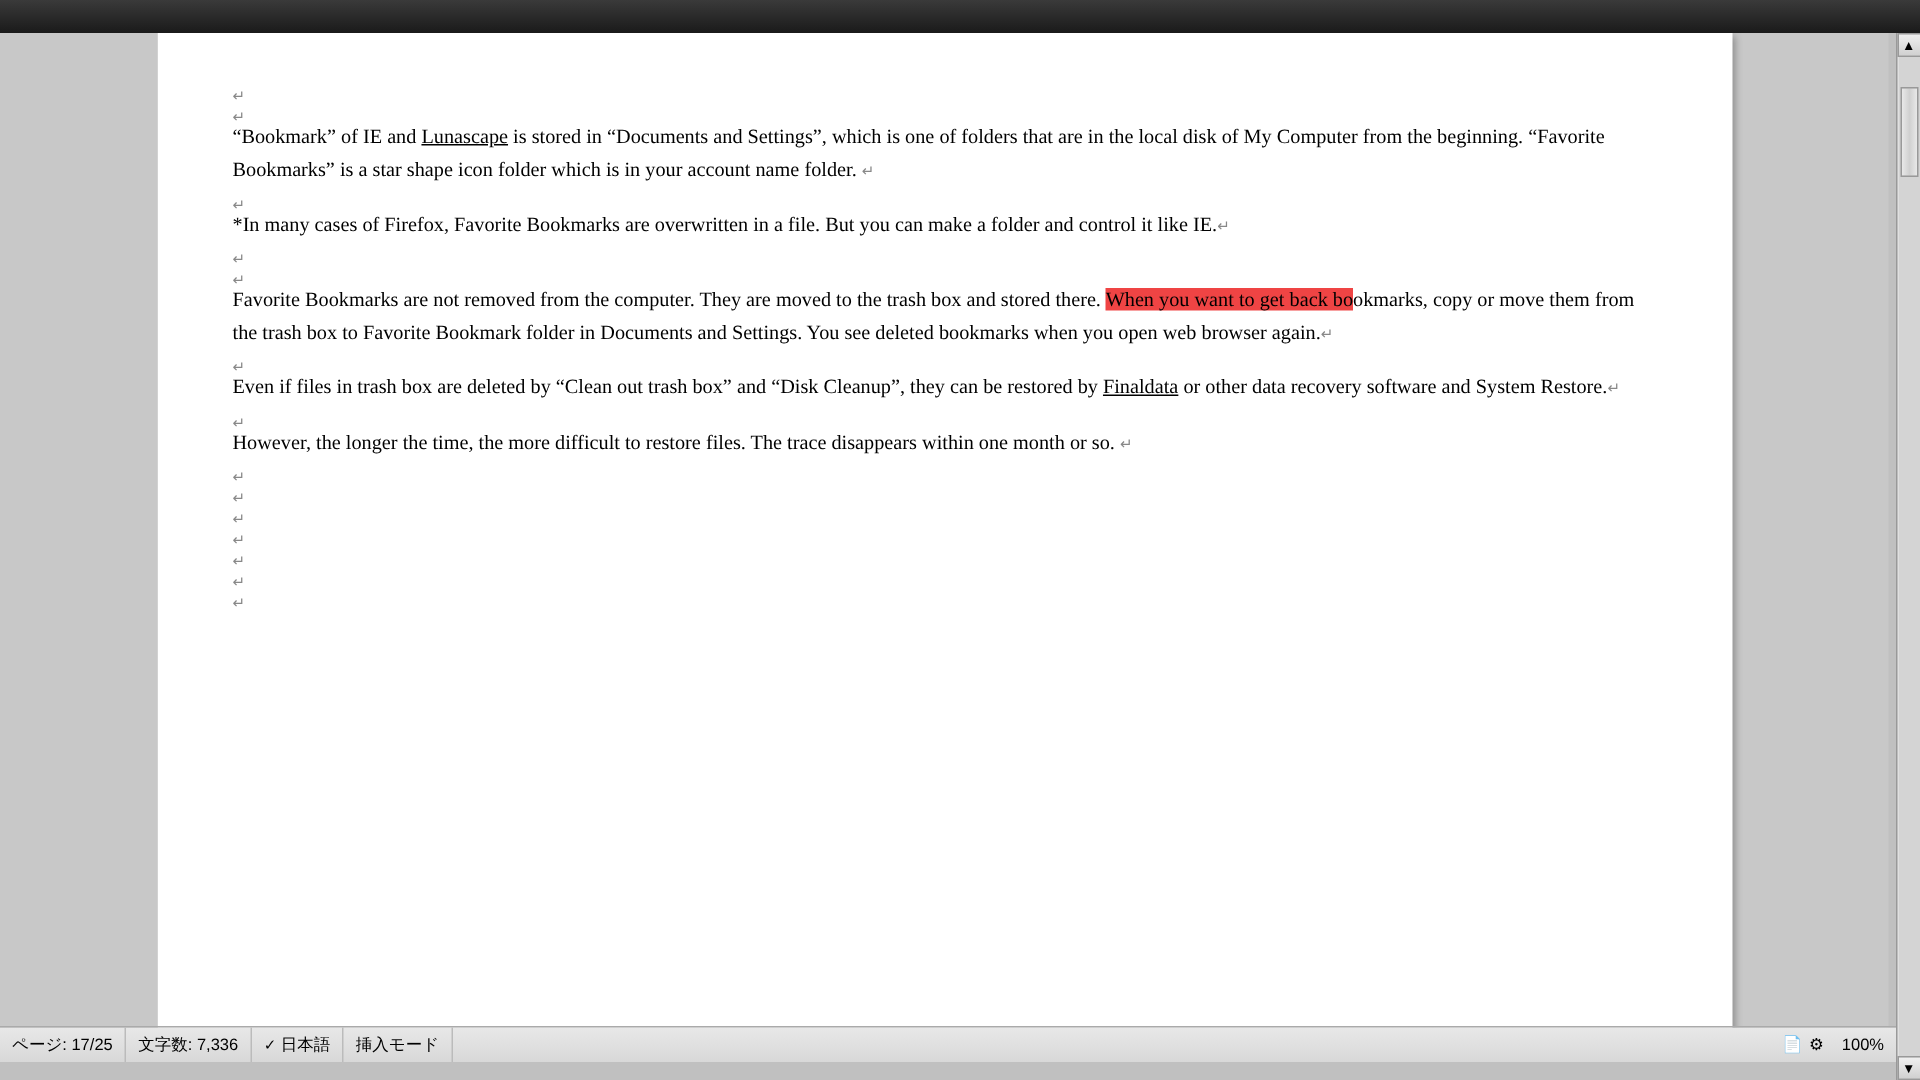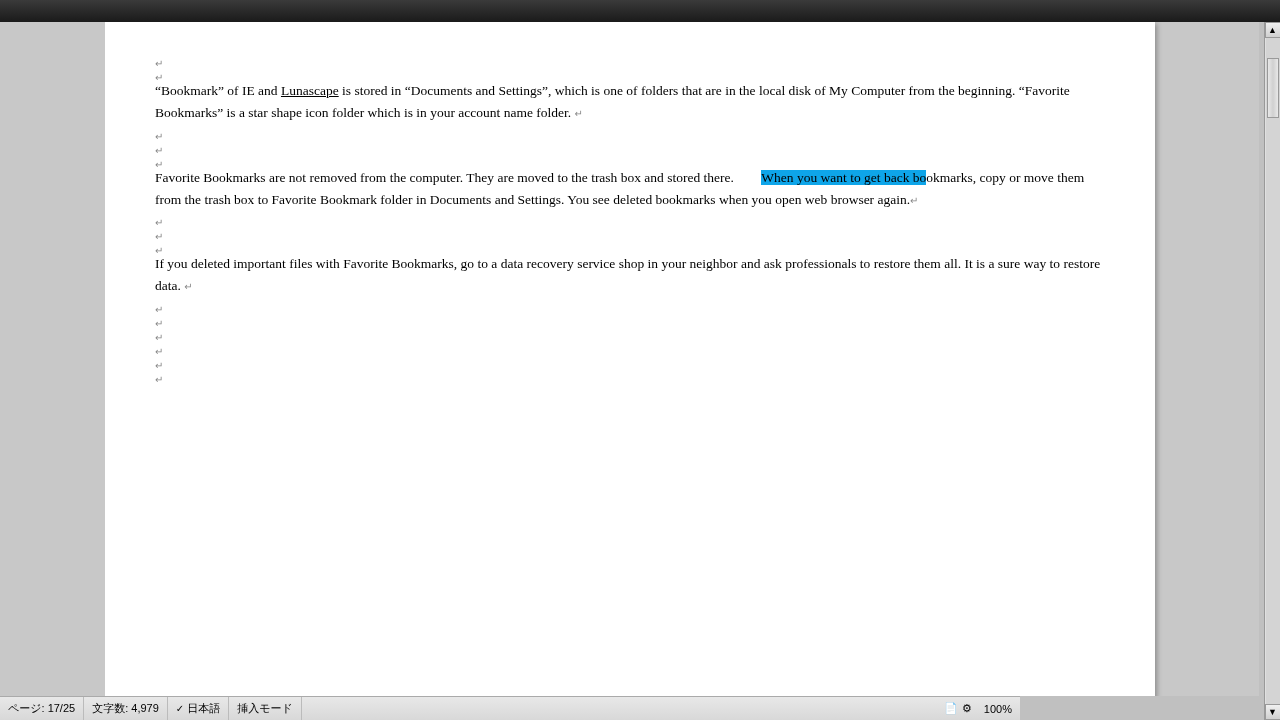--- a/index.html
+++ b/index.html
@@ -109,23 +109,23 @@
       top: 0;
       left: 0;
       width: 105px;
       bottom: 0;
       background: #c8c8c8;
     }
 
     
     .status-bar {
       position: absolute;
-      bottom: 0;
-      left: 0;
-      width: 1020px;
+      bottom: 12px;
+      left: 0;
+      width: 1264px;
       height: 24px;
       background: linear-gradient(to bottom, #e8e8e8, #d8d8d8);
       border-top: 1px solid #aaa;
       display: flex;
       align-items: center;
       font-size: 11px;
       font-family: Arial, sans-serif;
       z-index: 50;
     }
 
@@ -141,22 +141,21 @@
     .blank-line {
       height: 14px;
       position: relative;
     }
 
     .underline-text {
       text-decoration: underline;
     }
 
     .highlight {
-      background-color: #0ea5e9;
-      margin-left: 24px;
+      background-color: #ef4444;
     }
 
     .page-content {
       font-family: 'Times New Roman', Times, serif;
       font-size: 13.5px;
       line-height: 1.65;
     }
 
     p {
       margin: 0;
@@ -193,47 +192,49 @@
         <div class="blank-line">
           <span style="color:#888;font-size:10px;">↵</span>
         </div>
 
         <p>“Bookmark” of IE and <span class="underline-text">Lunascape</span> is stored in “Documents and Settings”, which is one of folders that are in the local disk of My Computer from the beginning.  “Favorite Bookmarks” is a star shape icon folder which is in your account name folder. <span style="color:#888;font-size:10px;">↵</span></p>
 
         <div class="blank-line">
           <span style="color:#888;font-size:10px;">↵</span>
         </div>
 
+        <p>*In many cases of Firefox, Favorite Bookmarks are overwritten in a file.  But you can make a folder and control it like IE.<span style="color:#888;font-size:10px;">↵</span></p>
 
         <div class="blank-line">
           <span style="color:#888;font-size:10px;">↵</span>
         </div>
 
 
         <div class="blank-line">
           <span style="color:#888;font-size:10px;">↵</span>
         </div>
 
         <p>Favorite Bookmarks are not removed from the computer. They are moved to the trash box and stored there. <span class="highlight">When you want to get back bo</span>okmarks, copy or move them from the trash box to Favorite Bookmark folder in Documents and Settings.  You see deleted bookmarks when you open web browser again.<span style="color:#888;font-size:10px;">↵</span></p>
 
         <div class="blank-line">
           <span style="color:#888;font-size:10px;">↵</span>
         </div>
 
-
-        <div class="blank-line">
-          <span style="color:#888;font-size:10px;">↵</span>
-        </div>
-
-
-        <div class="blank-line">
-          <span style="color:#888;font-size:10px;">↵</span>
-        </div>
-
-        <p>If you deleted important files with Favorite Bookmarks, go to a data recovery service shop in your neighbor and ask professionals to restore them all. It is a sure way to restore data. <span style="color:#888;font-size:10px;">↵</span></p>
+        <p>Even if files in trash box are deleted by “Clean out trash box” and “Disk Cleanup”, they can be restored by <span class="underline-text">Finaldata</span> or other data recovery software and System Restore.<span style="color:#888;font-size:10px;">↵</span></p>
+
+        <div class="blank-line">
+          <span style="color:#888;font-size:10px;">↵</span>
+        </div>
+
+        <p>However, the longer the time, the more difficult to restore files. The trace disappears within one month or so. <span style="color:#888;font-size:10px;">↵</span></p>
+
+        <div class="blank-line">
+          <span style="color:#888;font-size:10px;">↵</span>
+        </div>
+
 
         <div class="blank-line">
           <span style="color:#888;font-size:10px;">↵</span>
         </div>
         <div class="blank-line">
           <span style="color:#888;font-size:10px;">↵</span>
         </div>
         <div class="blank-line">
           <span style="color:#888;font-size:10px;">↵</span>
         </div>
@@ -250,21 +251,21 @@
       </div>
     </div>
   </div>
 </div>
 
 <div class="status-bar">
   <div class="status-section">
     <span>ページ: 17/25</span>
   </div>
   <div class="status-section">
-    <span>文字数: 4,979</span>
+    <span>文字数: 7,336</span>
   </div>
   <div class="status-section">
     <span style="margin-right:3px; font-size:10px;">✓</span>
     <span>日本語</span>
   </div>
   <div class="status-section">
     <span>挿入モード</span>
   </div>
   <div style="flex:1;"></div>
   <div class="status-section" style="border-right:none;">

